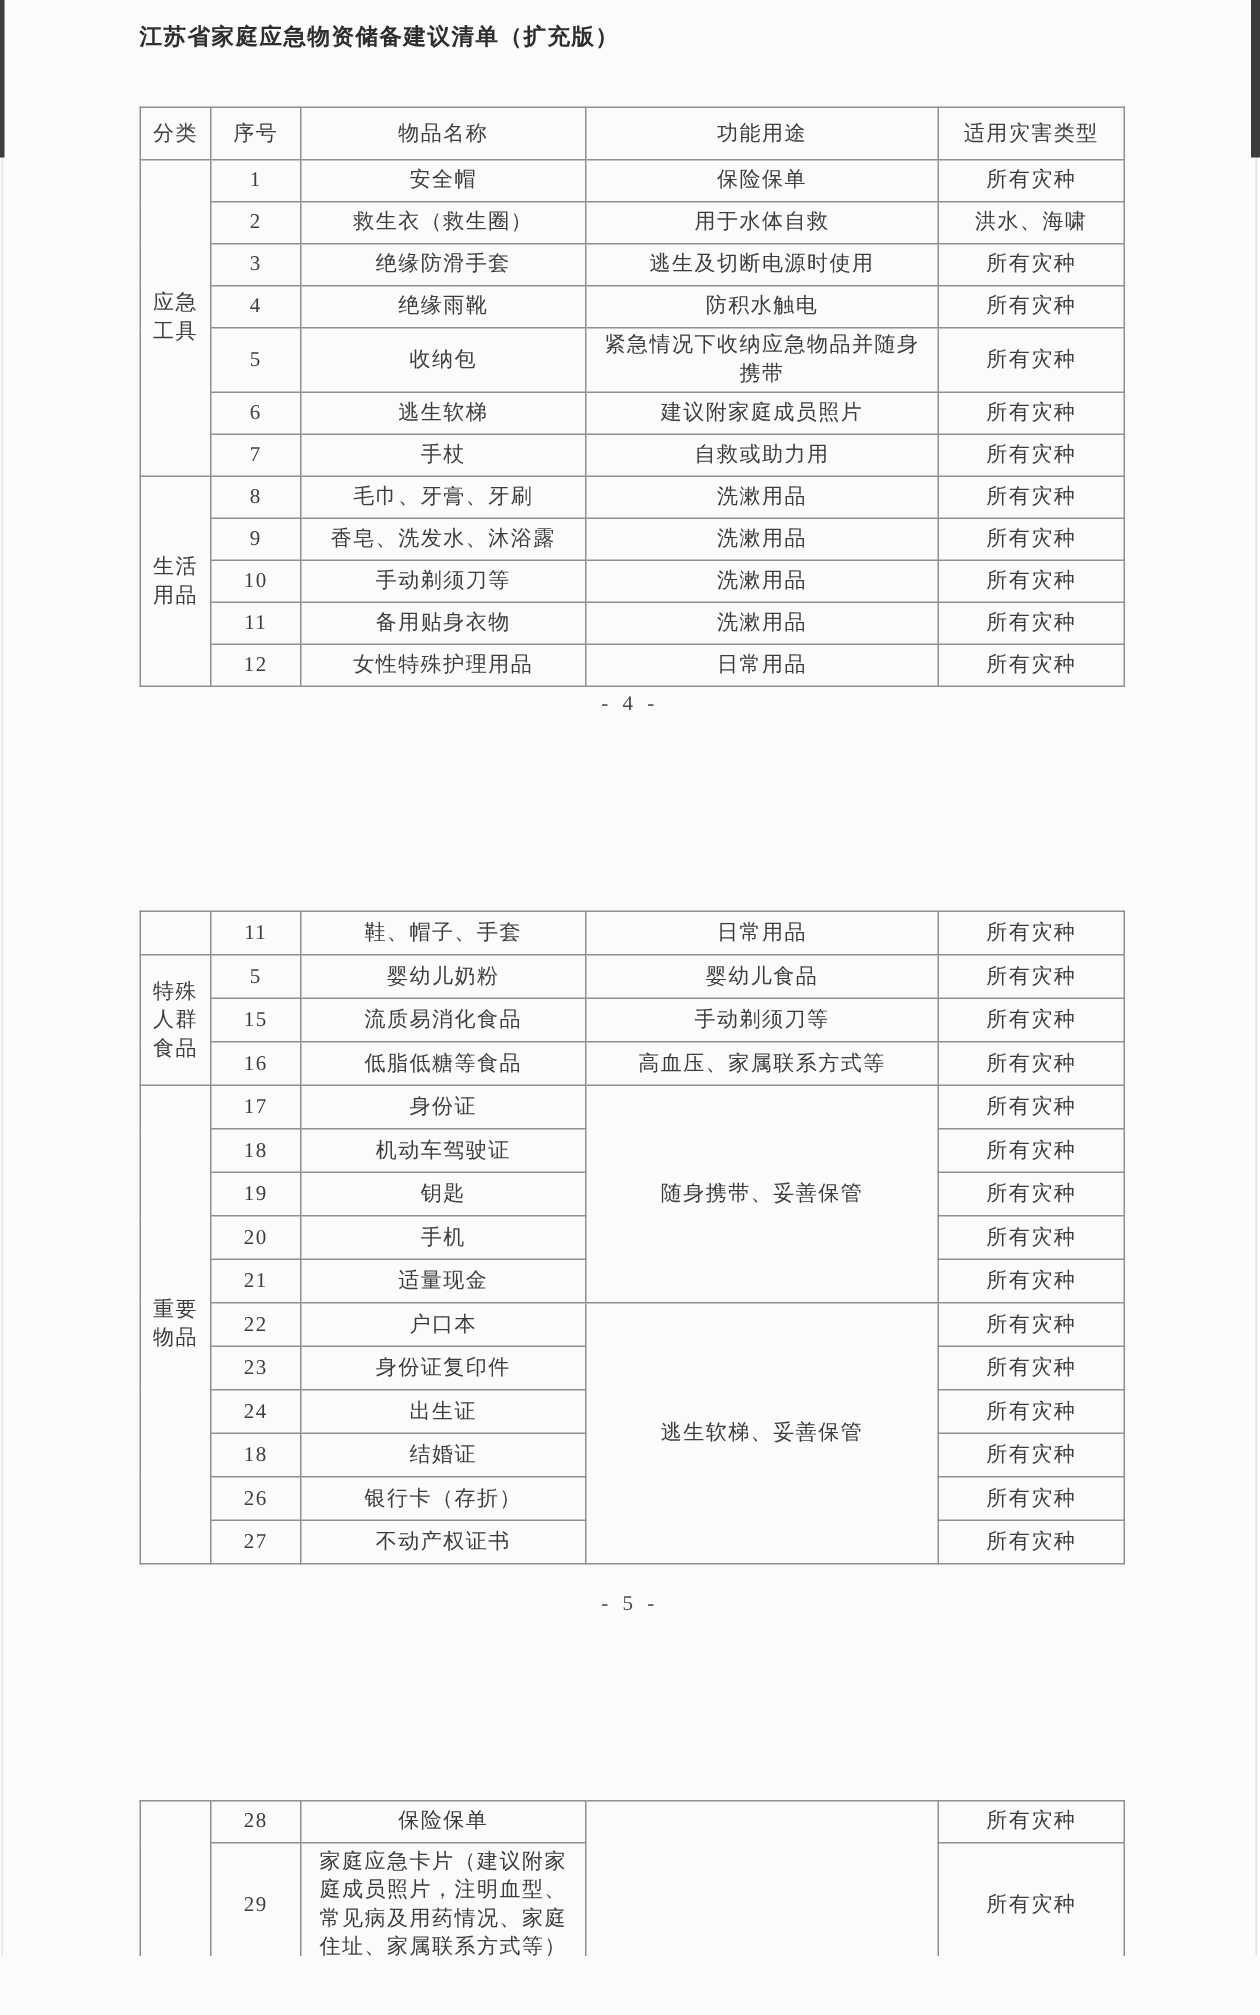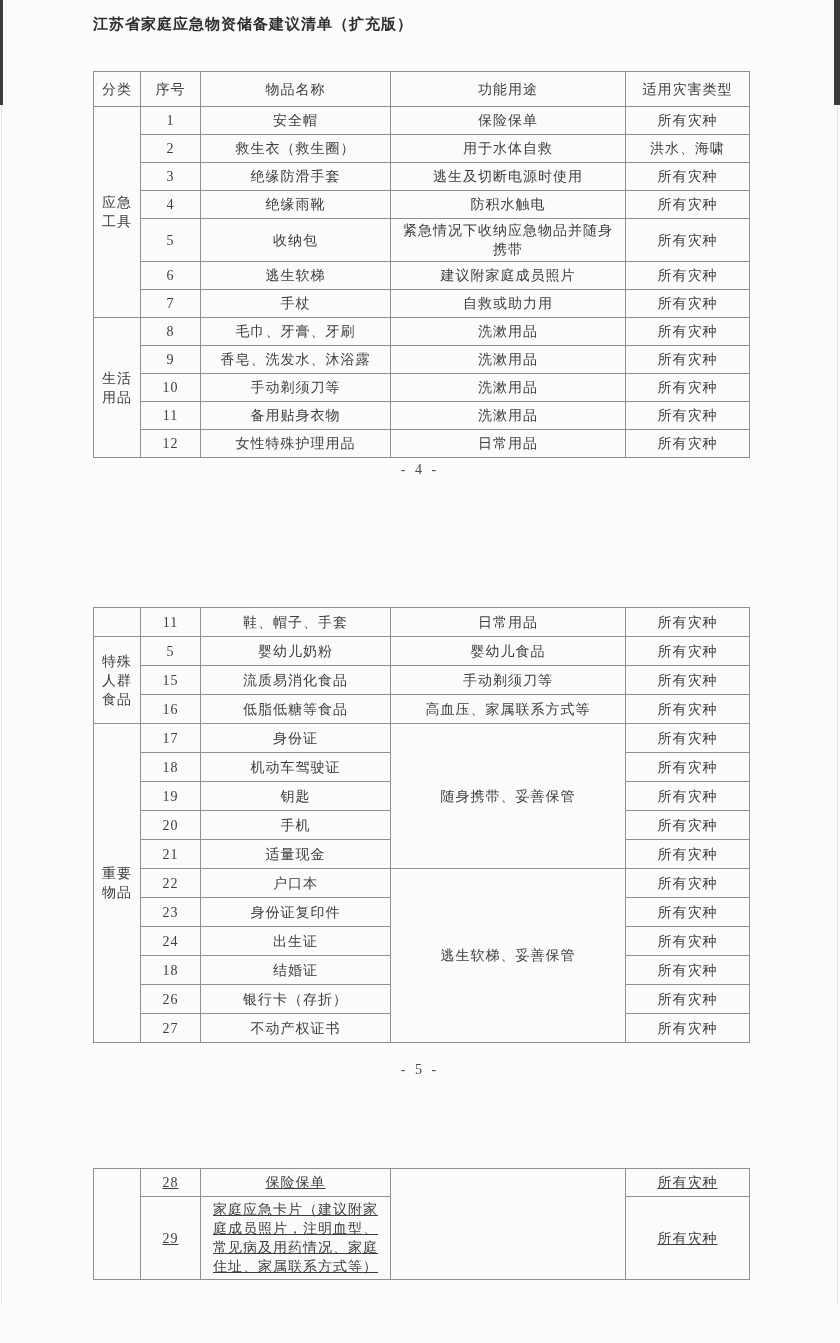--- a/index.html
+++ b/index.html
@@ -55,21 +55,21 @@
     padding: 2px 6px;
     line-height: 19px;
     font-weight: normal;
     letter-spacing: 1px;
     overflow: hidden;
   }
   table.supplies th { height: 30px; }
   td.cat { padding: 2px 4px; }
   .t1 { top: 71px; }
   .t2 { top: 607px; }
-  .t3 { top: 1168px; text-decoration: underline; }
+  .t3 { top: 1200px; }
   tr.r { height: 28px; }
   .t2 tr.r { height: 29px; }
   tr.r-tall { height: 40px; }
   tr.r-xtall { height: 83px; }
   .t3 tr.r { height: 28px; }
 
   .pagenum {
     position: absolute;
     left: 0;
     width: 840px;

